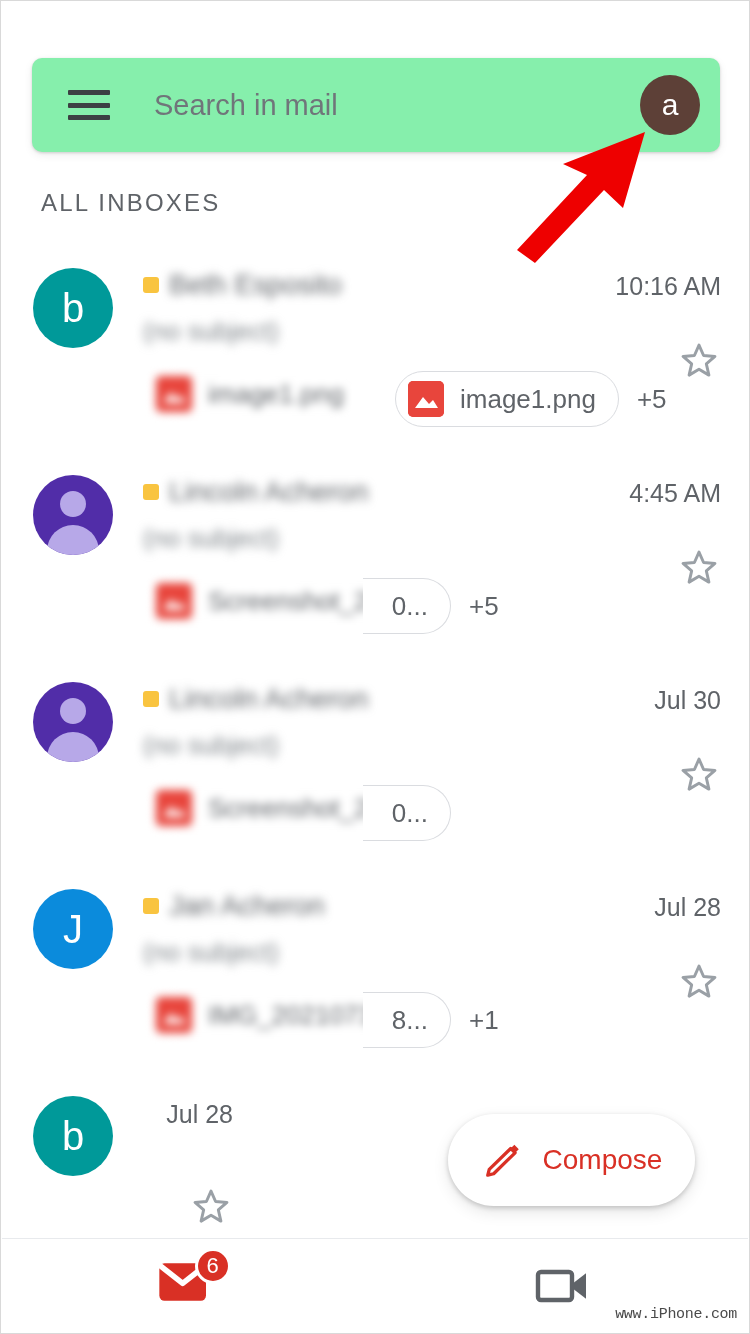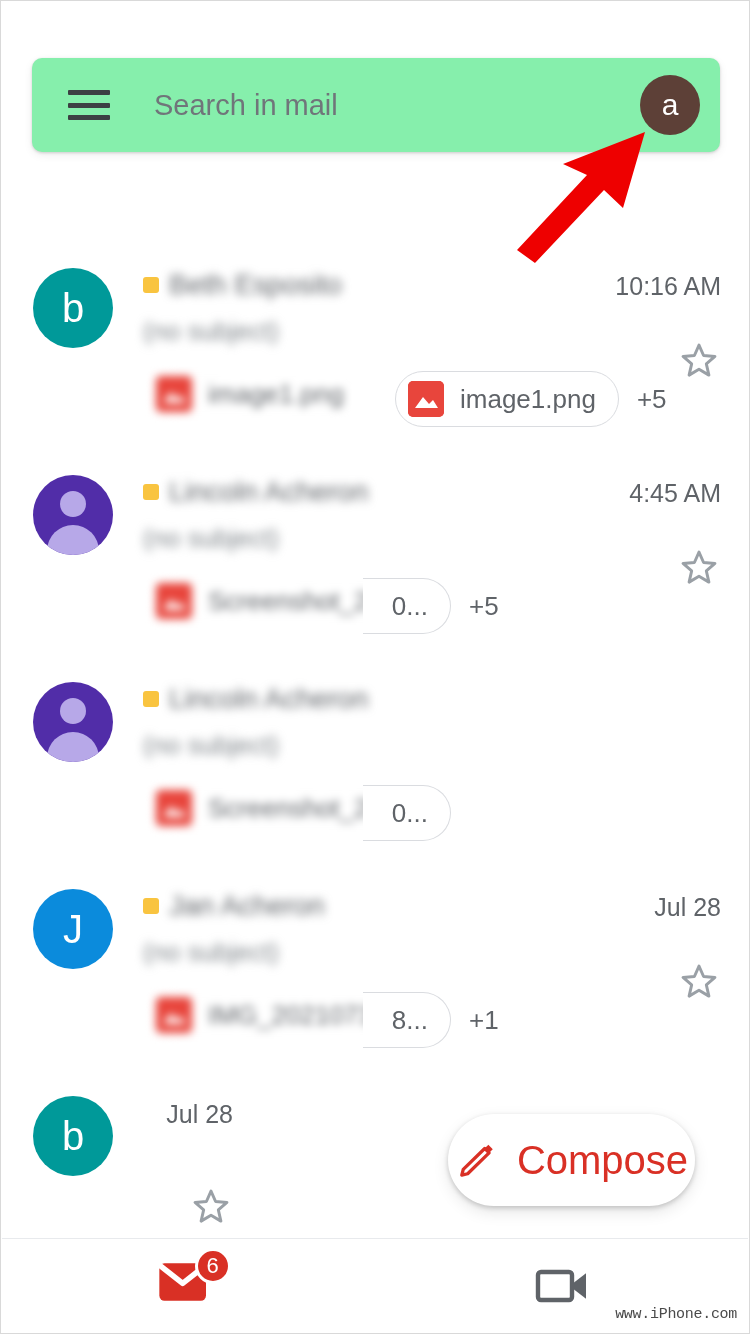--- a/index.html
+++ b/index.html
@@ -270,21 +270,21 @@
     border-radius: 46px;
     box-shadow: 0 2px 5px rgba(0,0,0,0.18), 0 6px 16px rgba(0,0,0,0.10);
     display: flex;
     align-items: center;
     justify-content: center;
     gap: 18px;
     cursor: pointer;
     z-index: 20;
   }
   #compose-label {
-    font-size: 40px;
+    font-size: 28px;
     color: #d93025;
   }
 
   
   #bottom-nav {
     position: absolute;
     left: 1px;
     bottom: 1px;
     width: 746px;
     height: 94px;
@@ -354,20 +354,21 @@
       <span></span>
       <span></span>
       <span></span>
     </div>
     <input id="search-input" type="text" placeholder="Search in mail" style="">
     <div id="avatar">
       <span>a</span>
     </div>
   </div>
 
+  <div id="section-header">ALL INBOXES</div>
 
   <div id="mail-list">
 
     <div class="mail-row">
       <div class="row-avatar" style="background:#009999">
         <span>b</span>
       </div>
       <div class="row-main">
         <div class="sender-line">
           <div class="important-dot"></div>
@@ -466,20 +467,26 @@
             <span class="chip-label">Screenshot_20...</span>
           </div>
         </div>
         <div class="chip-overlay" style="left:220px; top:107px;">
           <div class="chip" style="padding-left:0; width:88px; justify-content:flex-end; border-left:none; border-radius:0 28px 28px 0;">
             <span class="chip-label" style="margin-left:0;">0...</span>
           </div>
           <span class="chip-more"></span>
         </div>
       </div>
+      <div class="row-right">
+        <div class="row-date">Jul 30</div>
+        <svg class="star-icon" viewBox="0 0 24 24">
+          <path d="M12 3.3l2.5 5.7 6.2.5-4.7 4.1 1.4 6.1L12 16.5 6.6 19.7 8 13.6 3.3 9.5l6.2-.5z" fill="none" stroke="#9aa0a6" stroke-width="1.6" stroke-linejoin="round"></path>
+        </svg>
+      </div>
     </div>
 
     <div class="mail-row">
       <div class="row-avatar" style="background:#0b8bdc">
         <span>J</span>
       </div>
       <div class="row-main">
         <div class="sender-line">
           <div class="important-dot"></div>
           <div class="sender-name blurred">Jan Acheron</div>

